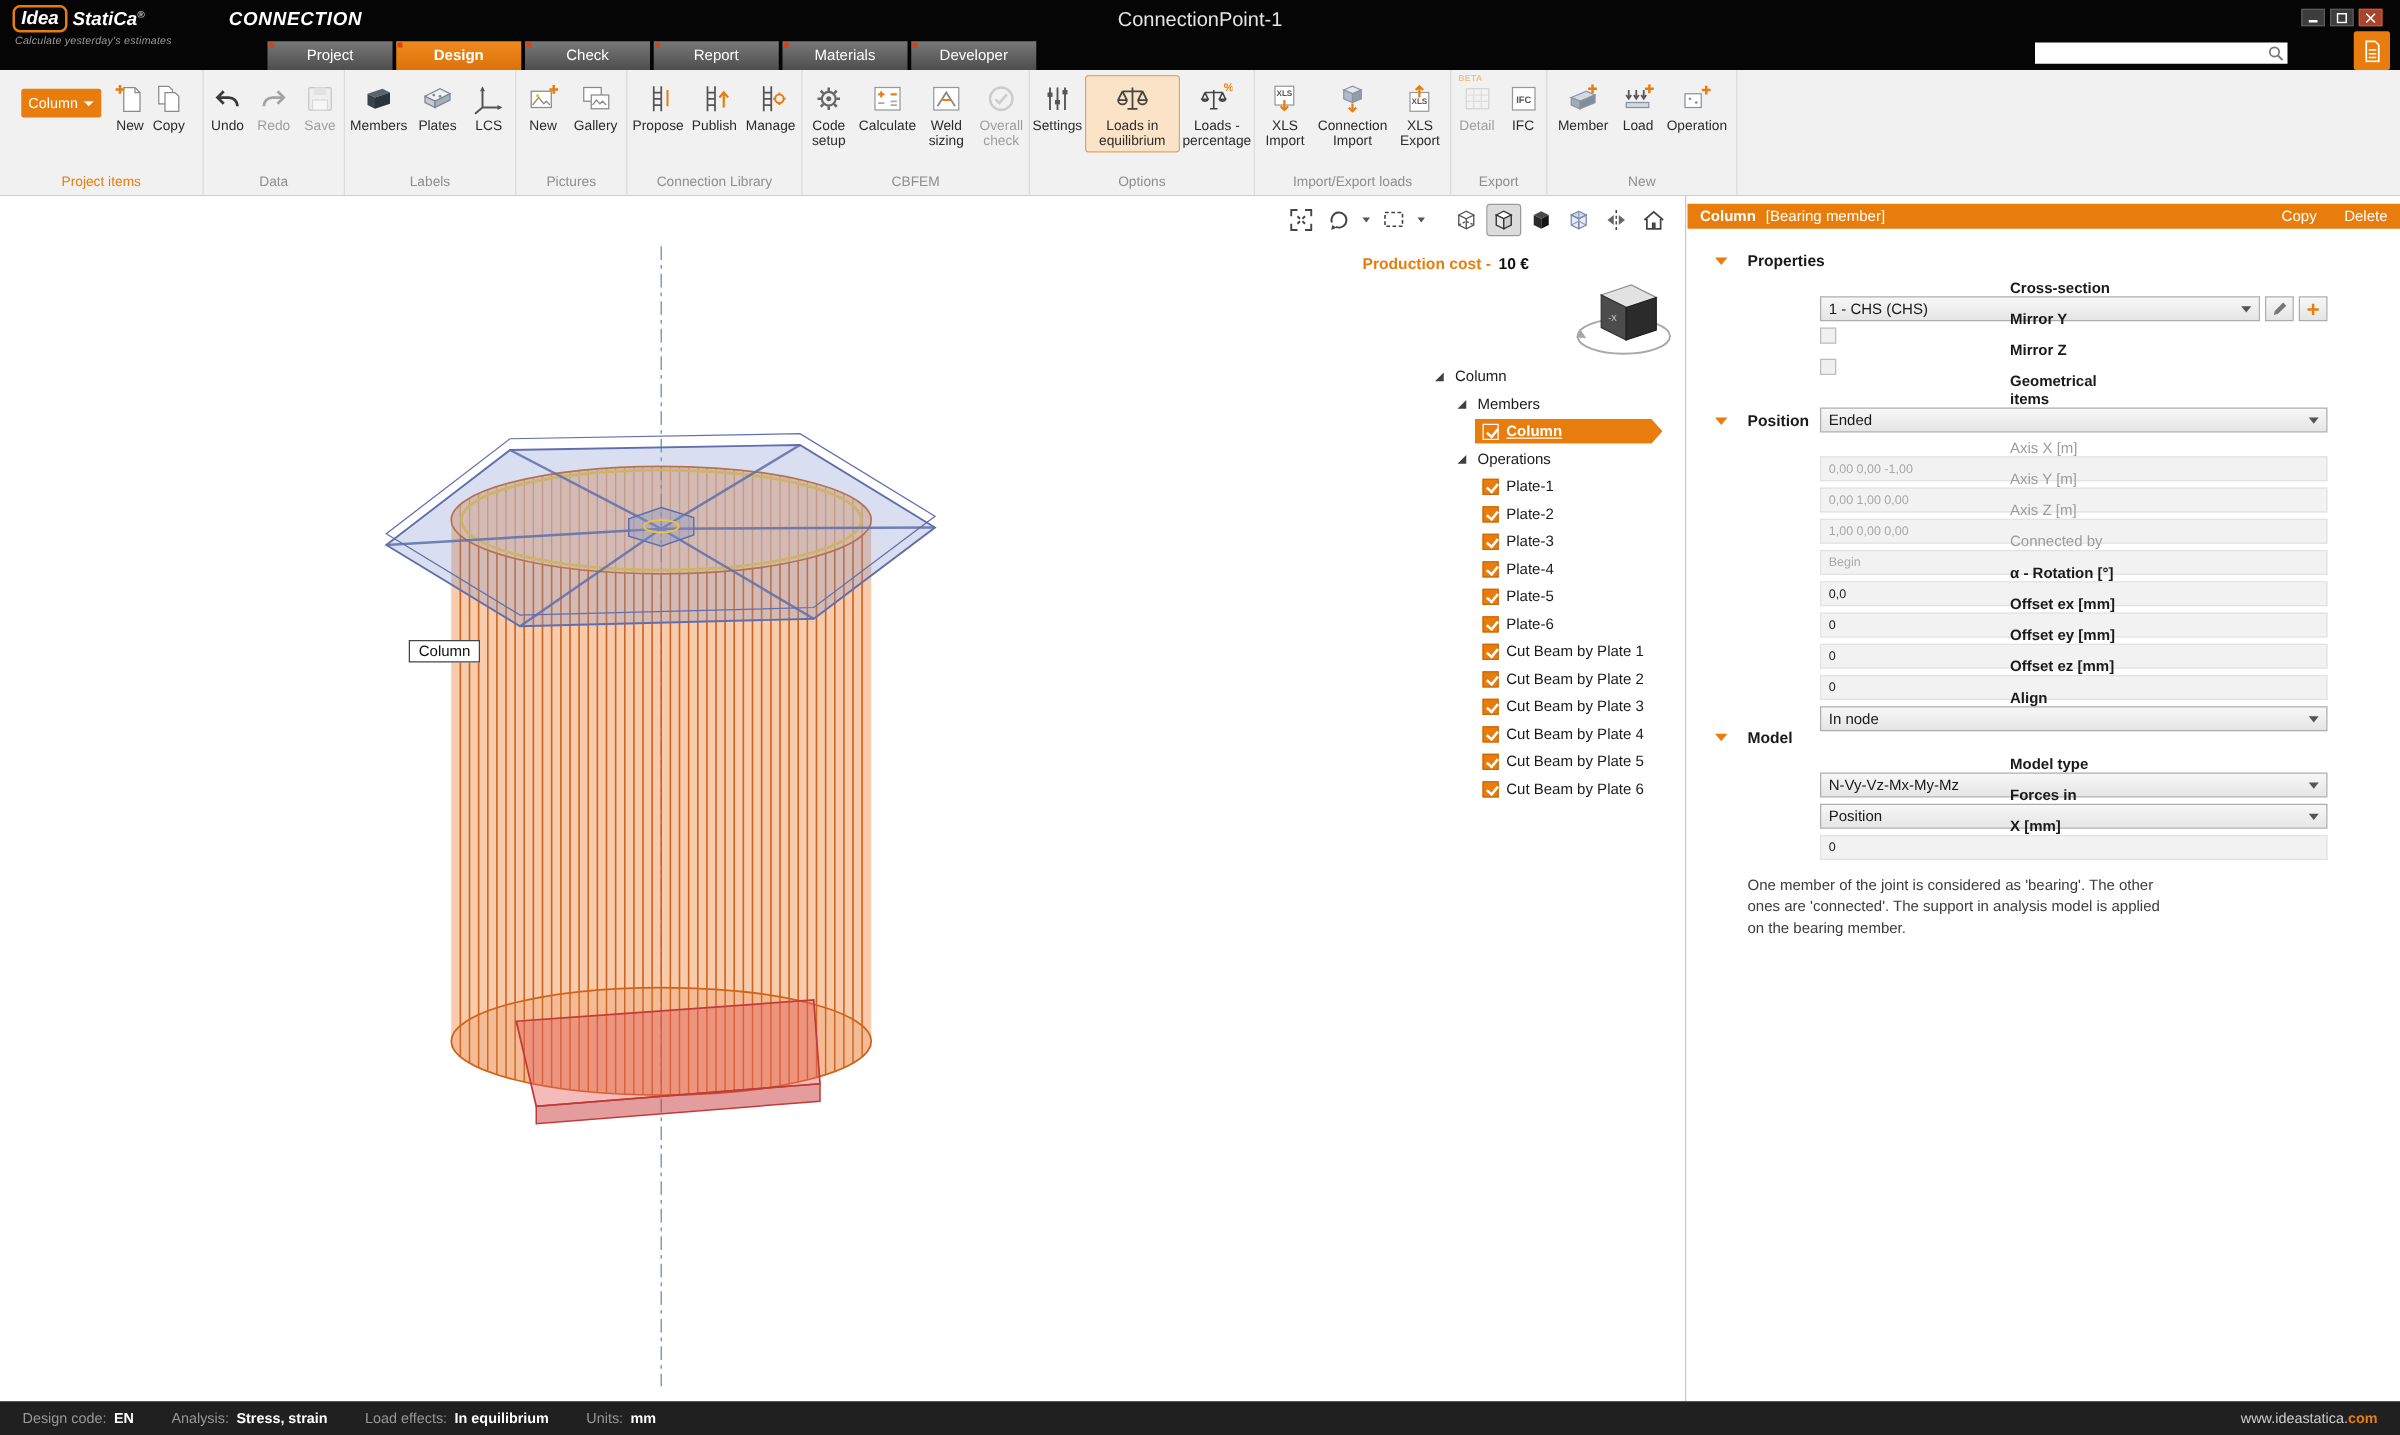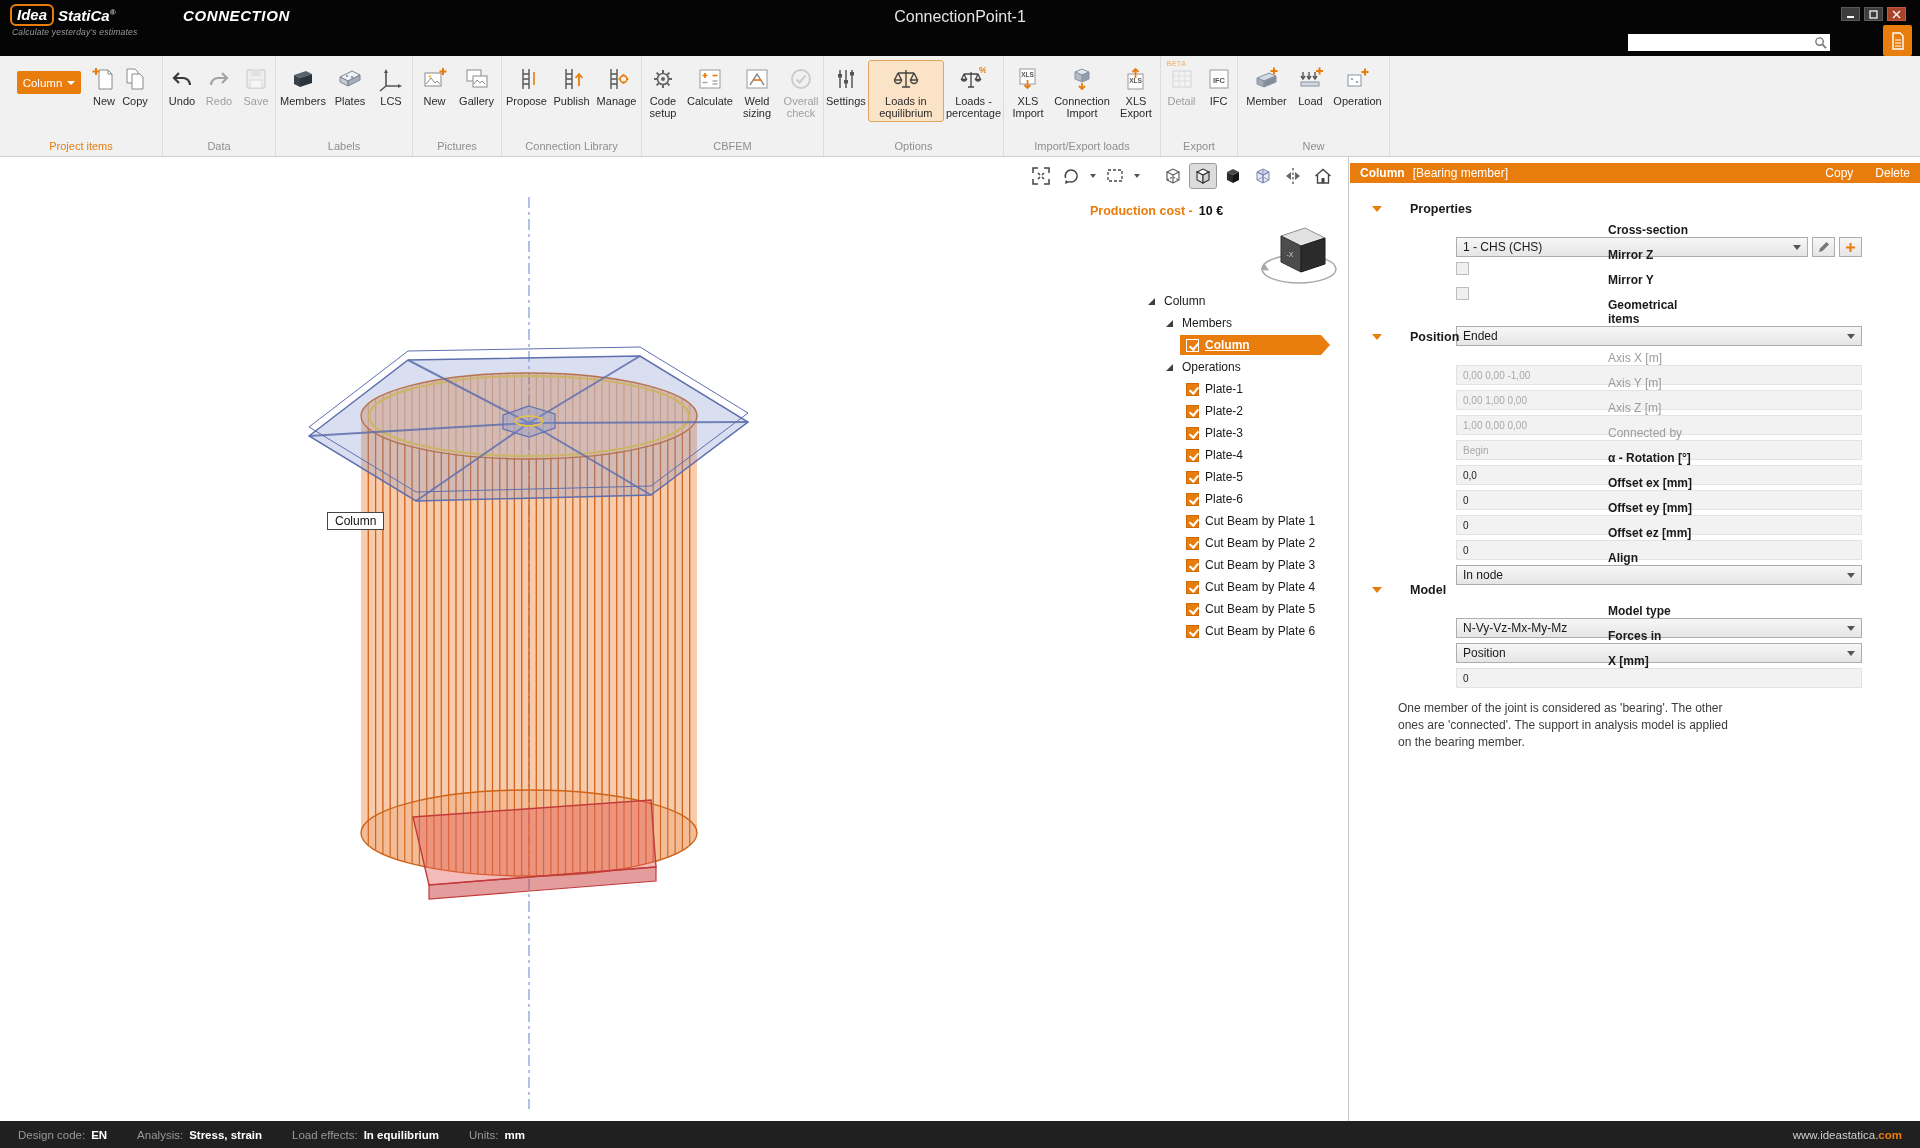--- a/index.html
+++ b/index.html
@@ -73,21 +73,21 @@
   .tlabel.sel { color:#fff; font-weight:bold; text-decoration:underline; }
 
   
   .panel { position:absolute; left:1350px; top:0; width:570px; height:964px; background:#fff; }
   .pheader { margin-top:6px; height:20px; background:#e87d0e; color:#fff; display:flex; align-items:center; font-size:12px; padding:0 10px; }
   .ph-title { font-weight:bold; }
   .ph-sub { margin-left:8px; }
   .ph-spacer { flex:1; }
   .ph-btn { margin-left:22px; }
   .panelbody { padding:12px 0 0 48px; }
-  .psection { height:28px; display:flex; align-items:center; margin-left:-26px;gap:12px; }
+  .psection { height:28px; display:flex; align-items:center; margin-left:-26px; }
   .sarrow { width:0; height:0; border-left:5px solid transparent; border-right:5px solid transparent; border-top:6px solid #e87d0e; margin:0 16px 0 0; }
   .stitle { font-size:12.5px; font-weight:bold; color:#1a1a1a; }
   .prow { display:flex; align-items:center; height:24px; margin-bottom:1px;flex-direction:column; }
   .plabel { width:102px; flex:none; font-size:12px; font-weight:bold; color:#1a1a1a; }
   .plabel.dim { font-weight:normal; color:#9c9c9c; }
   .pctrl { width:406px; display:flex; align-items:center; gap:4px; }
   .dropdown { flex:1; height:20px; background:linear-gradient(#f7f7f7,#e5e5e5); border:1px solid #adadad; display:flex; align-items:center; font-size:12px; padding-left:6px; color:#1a1a1a;gap:10px; }
   .dropdown .dd { margin-left:auto; margin-right:6px; width:0; height:0; border-left:4px solid transparent; border-right:4px solid transparent; border-top:5px solid #555; }
   .tfield { flex:1; height:20px; background:#f2f2f2; border:1px solid #e2e2e2; font-size:10px; display:flex; align-items:center; padding-left:6px; color:#1a1a1a; }
   .tfield.dim { color:#a8a8a8; }
@@ -125,20 +125,28 @@
       <div class="winbtn">
           <svg width="9" height="9" viewBox="0 0 9 9">
             <rect x="1" y="1" width="7" height="7" fill="none" stroke="#fff" stroke-width="1.2"></rect>
           </svg>
         </div>
       <div class="winbtn close">
           <svg width="9" height="9" viewBox="0 0 9 9">
             <path d="M1 1l7 7M8 1L1 8" stroke="#fff" stroke-width="1.3"></path>
           </svg>
         </div>
+    </div>
+    <div class="tabs">
+      <div class="tab">Project</div>
+      <div class="tab active">Design</div>
+      <div class="tab">Check</div>
+      <div class="tab">Report</div>
+      <div class="tab">Materials</div>
+      <div class="tab">Developer</div>
     </div>
     <div class="searchbox">
       <input value="" style="">
       <span style="padding:0 3px;display:flex;">
         <svg width="13" height="13" viewBox="0 0 14 14">
             <circle cx="6" cy="6" r="4" fill="none" stroke="#777" stroke-width="1.5"></circle>
             <path d="M9 9l4 4" stroke="#777" stroke-width="1.7"></path>
           </svg>
       </span>
     </div>
@@ -806,27 +814,27 @@
                 </svg>
               </button>
             <button class="sqbtn">
                 <svg width="11" height="11" viewBox="0 0 11 11">
                   <path d="M5.5 1v9M1 5.5h9" stroke="#e87d0e" stroke-width="2"></path>
                 </svg>
               </button>
           </div>
         </div>
         <div class="prow">
+          <span class="plabel">Mirror Y</span>
+          <div class="pctrl">
+              <span class="pcheck"></span>
+            </div>
+        </div>
+        <div class="prow">
           <span class="plabel">Mirror Z</span>
-          <div class="pctrl">
-              <span class="pcheck"></span>
-            </div>
-        </div>
-        <div class="prow">
-          <span class="plabel">Mirror Y</span>
           <div class="pctrl">
               <span class="pcheck"></span>
             </div>
         </div>
         <div class="prow">
           <span class="plabel">Geometrical items</span>
           <div class="pctrl">
               <div class="dropdown">
                 <span>Ended</span>
                 <span class="dd"></span>

